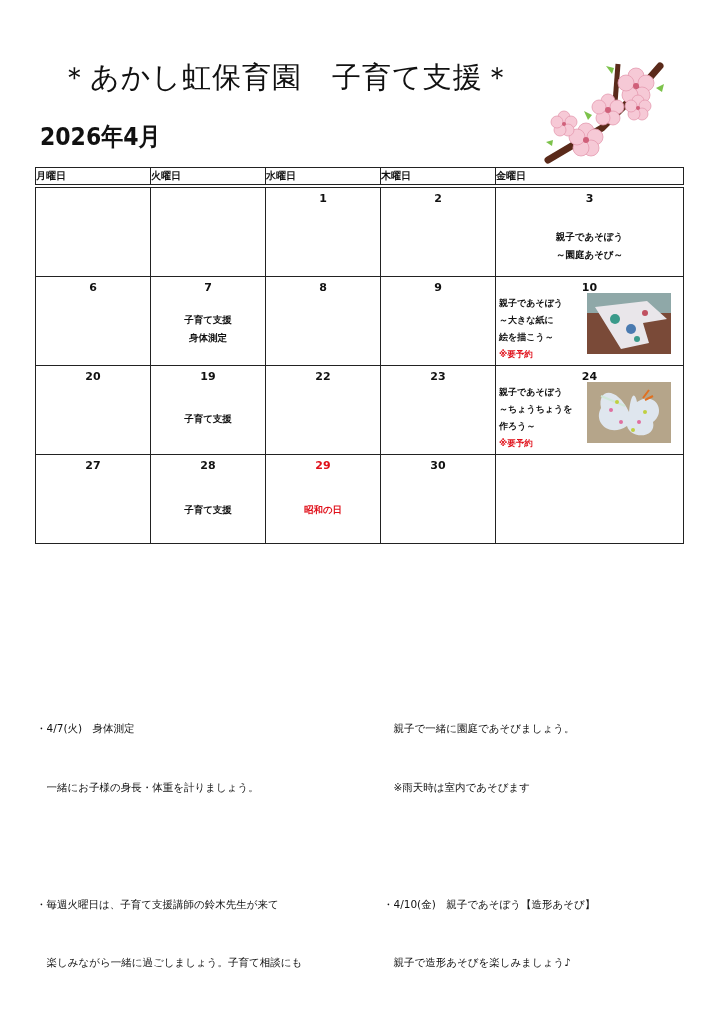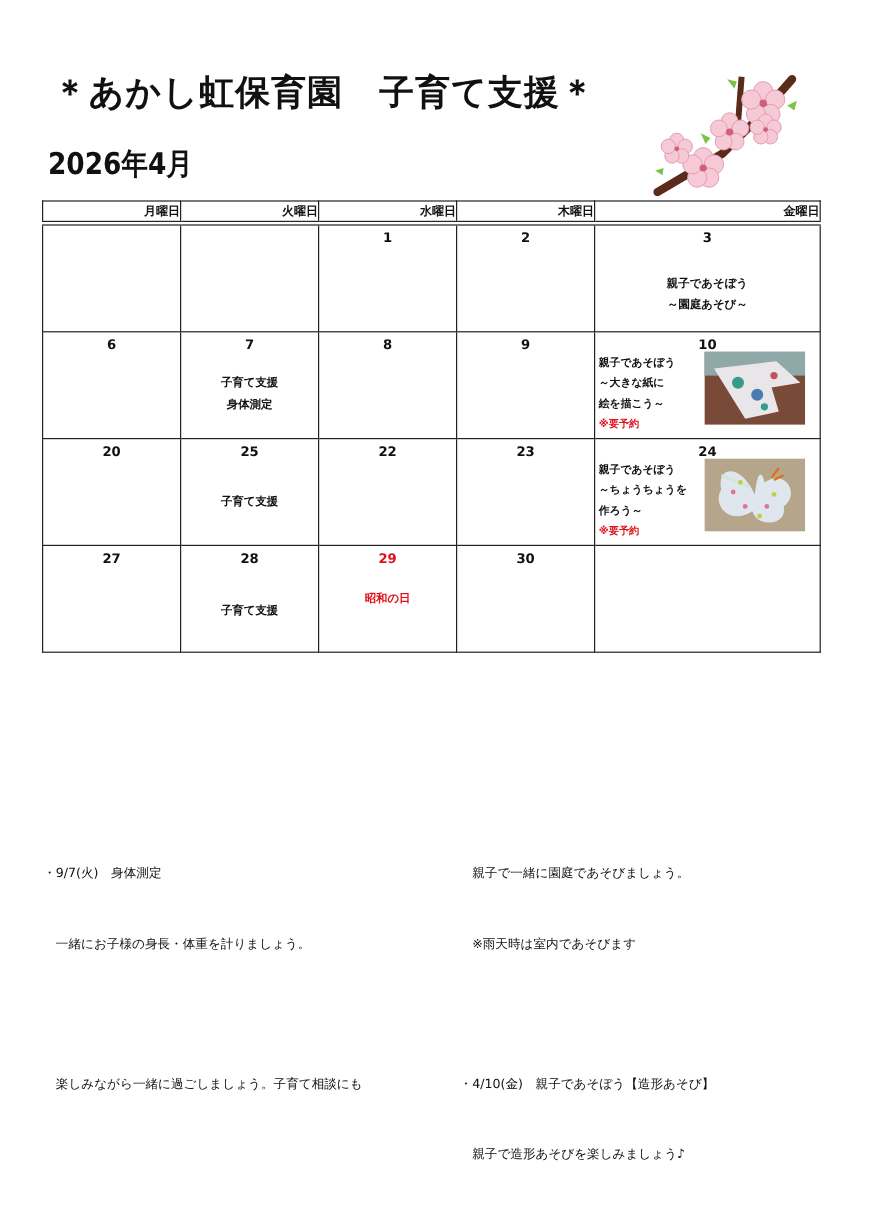--- a/index.html
+++ b/index.html
@@ -1,23 +1,23 @@
 <!DOCTYPE html>
 <html><head>
 <meta charset="utf-8">
 <style>
   html, body { margin:0; padding:0; background:#ffffff; }
   body { width:724px; height:1024px; position:relative; overflow:hidden;
          font-family:"DejaVu Sans", "Liberation Sans", sans-serif; color:#111; }
-  .title { position:absolute; left:44px; top:58px; font-size:29px; font-weight:bold; letter-spacing:1px; white-space:nowrap; }
+  .title { position:absolute; left:60px; top:58px; font-size:29px; font-weight:normal; letter-spacing:1px; white-space:nowrap; }
   .month { position:absolute; left:40px; top:120px; font-size:25px; font-weight:bold; white-space:nowrap; transform:scaleX(0.88); transform-origin:left; }
   .sakura { position:absolute; left:542px; top:58px; width:128px; height:106px; }
   table.cal { position:absolute; left:35px; top:167px; width:648px; border-collapse:collapse; table-layout:fixed; }
   table.cal th, table.cal td { border:1.5px solid #222; padding:0; }
-  table.cal th { height:16px; font-size:10px; font-weight:bold; text-align:right; border-bottom:4px double #222; }
+  table.cal th { height:16px; font-size:10px; font-weight:bold; text-align:left; border-bottom:4px double #222; }
   table.cal td { height:88px; vertical-align:top; text-align:center; position:relative; }
   .dnum { display:block; font-size:11px; font-weight:bold; margin-top:4px; }
   .ev { font-size:9.5px; font-weight:bold; line-height:18px; }
   .ev-mid { position:absolute; left:0; right:0; top:38px; }
   .ev-mid2 { position:absolute; left:0; right:0; top:28px; }
   .red { color:#e0101a; }
   .fri-wrap { position:absolute; left:3px; top:18px; text-align:left; font-size:9px; font-weight:bold; line-height:17px; }
   .fri-wrap .note { color:#e0101a; font-size:8.5px; }
   .photo { position:absolute; right:12px; top:16px; width:84px; height:61px; }
   .notes { position:absolute; font-size:10.5px; line-height:19.5px; white-space:pre; }
@@ -161,21 +161,21 @@
         </svg>
       </td>
     </tr>
 
 
     <tr>
       <td>
           <span class="dnum">20</span>
         </td>
       <td>
-        <span class="dnum">25</span>
+        <span class="dnum">19</span>
         <div class="ev ev-mid" style="top:44px">
           <div>子育て支援</div>
         </div>
       </td>
       <td>
           <span class="dnum">22</span>
         </td>
       <td>
           <span class="dnum">23</span>
         </td>
@@ -211,38 +211,39 @@
           <span class="dnum">27</span>
         </td>
       <td>
         <span class="dnum">28</span>
         <div class="ev ev-mid" style="top:46px">
           <div>子育て支援</div>
         </div>
       </td>
       <td>
         <span class="dnum red">29</span>
-        <div class="ev ev-mid red" style="top:36px">
+        <div class="ev ev-mid red" style="top:46px">
           <div>昭和の日</div>
         </div>
       </td>
       <td>
           <span class="dnum">30</span>
         </td>
       <td>
           <span class="dnum"></span>
         </td>
     </tr>
   </tbody>
 </table>
 
 <div class="notes left">
-  <span class="line">・9/7(火)　身体測定</span>
+  <span class="line">・4/7(火)　身体測定</span>
   <span class="line">　一緒にお子様の身長・体重を計りましょう。</span>
   <span class="line"></span>
+  <span class="line">・毎週火曜日は、子育て支援講師の鈴木先生が来て</span>
   <span class="line">　楽しみながら一緒に過ごしましょう。子育て相談にも</span>
   
   
   
   
   
   
   
   
 </div>

